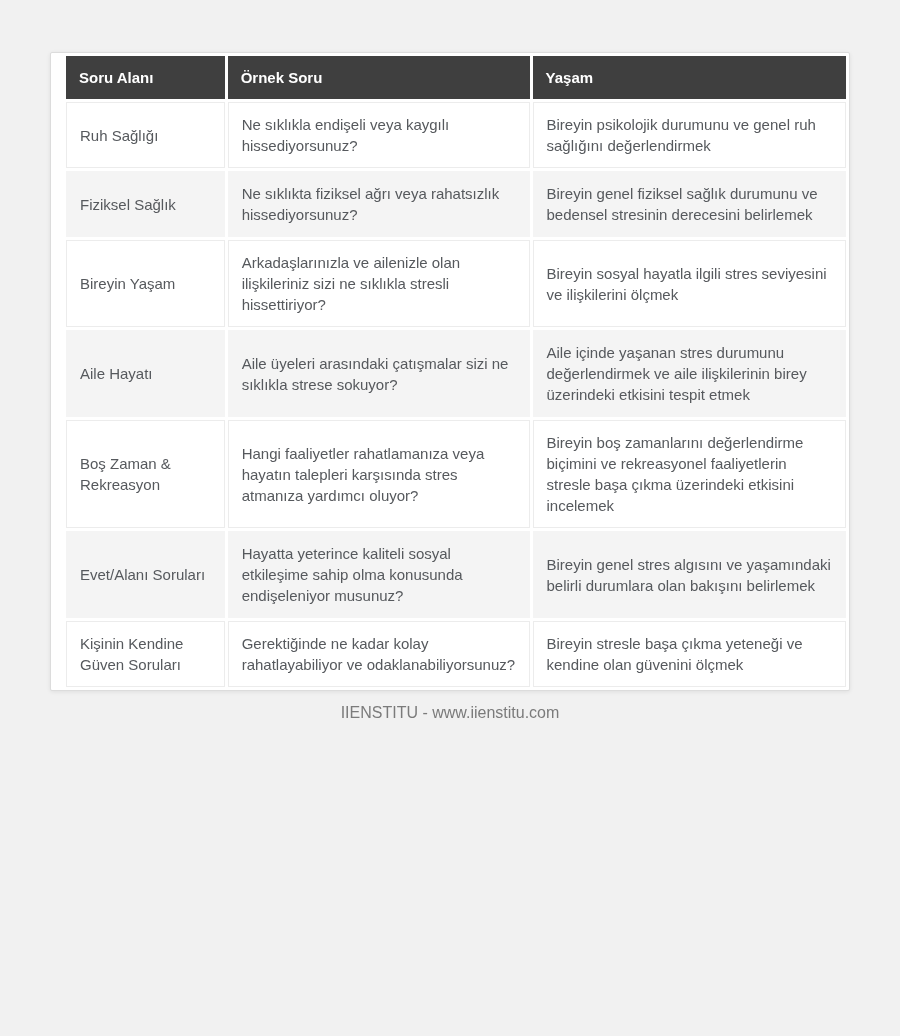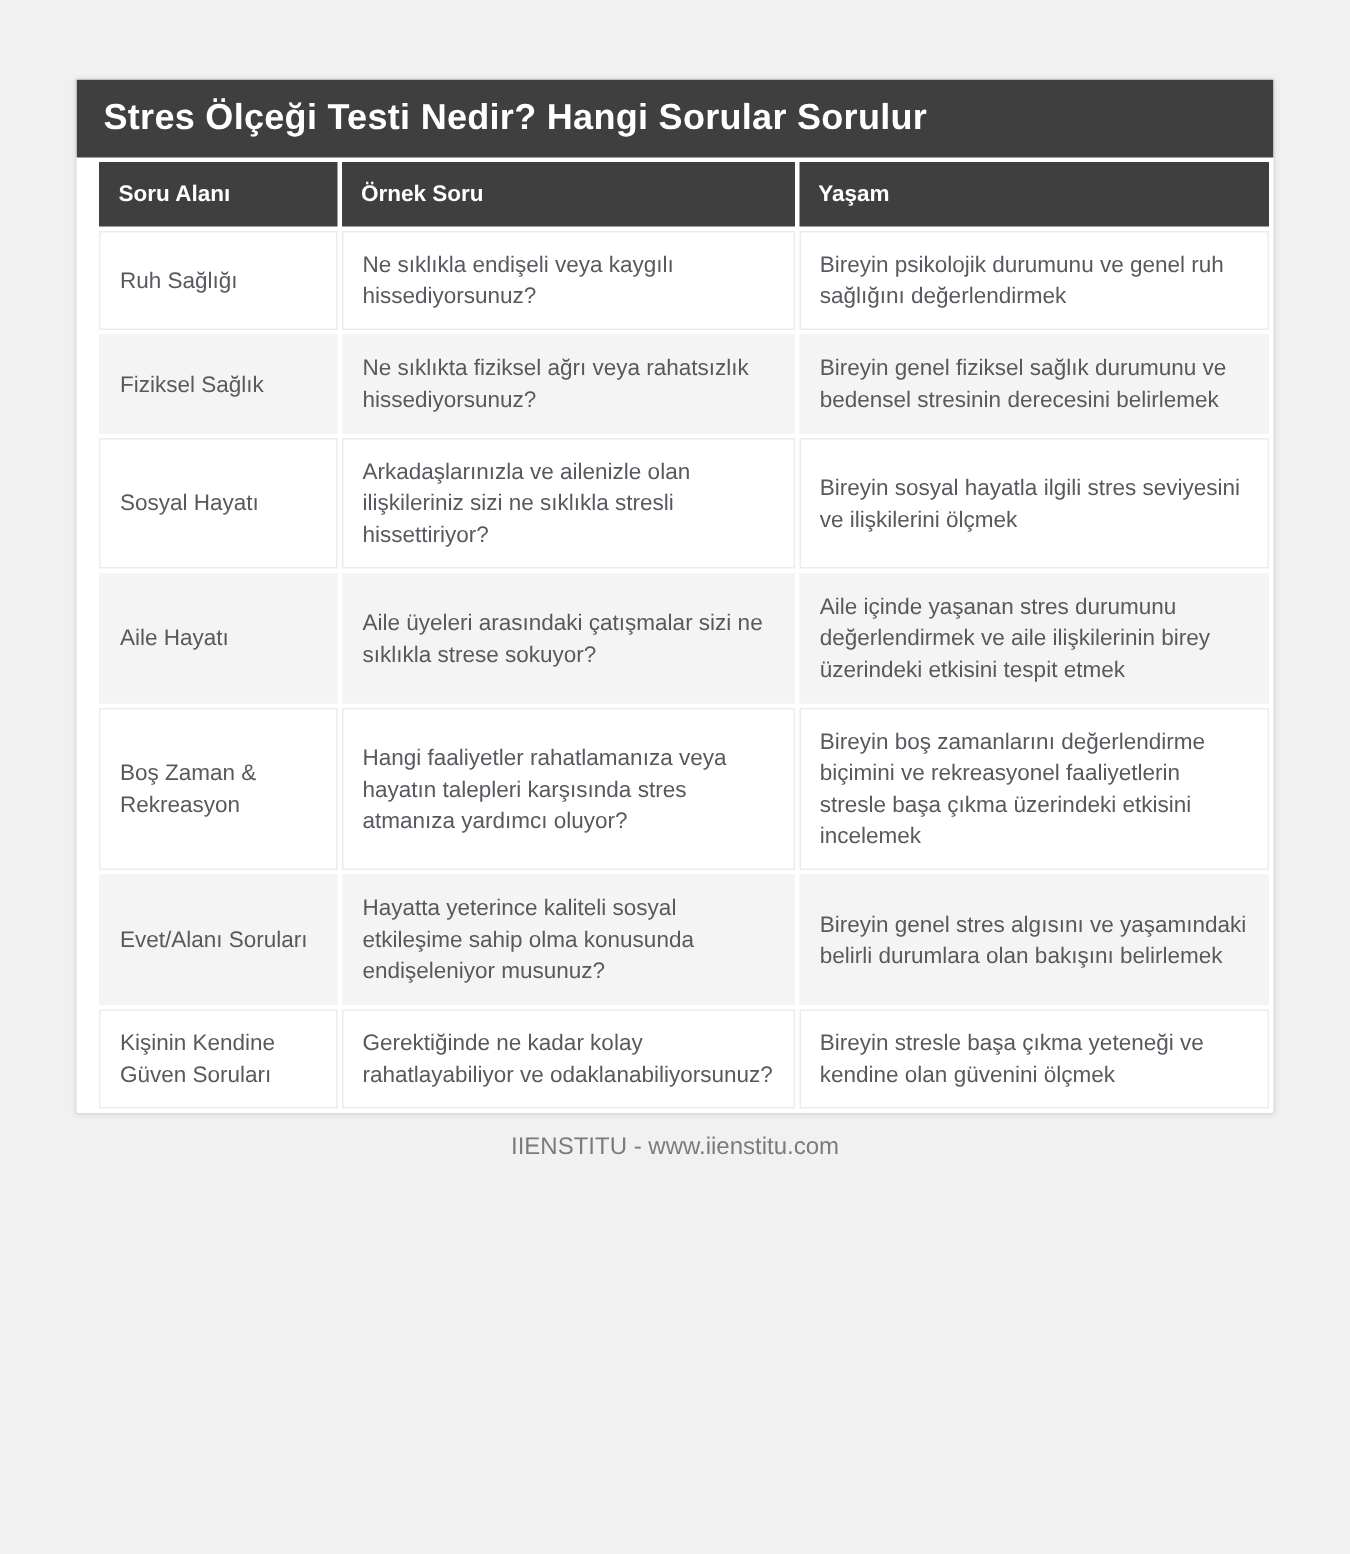--- a/index.html
+++ b/index.html
@@ -70,21 +70,20 @@
     margin-top:13px;
     text-align:center;
     font-size:16px;
     color:var(--footer-text);
   }
 </style>
 </head>
 <body>
 
 <div class="card">
-  <div class="title-bar">Stres Ölçeği Testi Nedir? Hangi Sorular Sorulur</div>
 
   <table>
     <colgroup>
       <col style="width:20.5%">
       <col style="width:39%">
       <col style="width:40.5%">
     </colgroup>
     <thead>
       <tr>
         <th>Soru Alanı</th>
@@ -97,21 +96,21 @@
           <td>Ruh Sağlığı</td>
           <td>Ne sıklıkla endişeli veya kaygılı hissediyorsunuz?</td>
           <td>Bireyin psikolojik durumunu ve genel ruh sağlığını değerlendirmek</td>
         </tr>
         <tr>
           <td>Fiziksel Sağlık</td>
           <td>Ne sıklıkta fiziksel ağrı veya rahatsızlık hissediyorsunuz?</td>
           <td>Bireyin genel fiziksel sağlık durumunu ve bedensel stresinin derecesini belirlemek</td>
         </tr>
         <tr>
-          <td>Sosyal Hayatı</td>
+          <td>Bireyin Yaşam</td>
           <td>Arkadaşlarınızla ve ailenizle olan ilişkileriniz sizi ne sıklıkla stresli hissettiriyor?</td>
           <td>Bireyin sosyal hayatla ilgili stres seviyesini ve ilişkilerini ölçmek</td>
         </tr>
         <tr>
           <td>Aile Hayatı</td>
           <td>Aile üyeleri arasındaki çatışmalar sizi ne sıklıkla strese sokuyor?</td>
           <td>Aile içinde yaşanan stres durumunu değerlendirmek ve aile ilişkilerinin birey üzerindeki etkisini tespit etmek</td>
         </tr>
         <tr>
           <td>Boş Zaman &amp; Rekreasyon</td>

